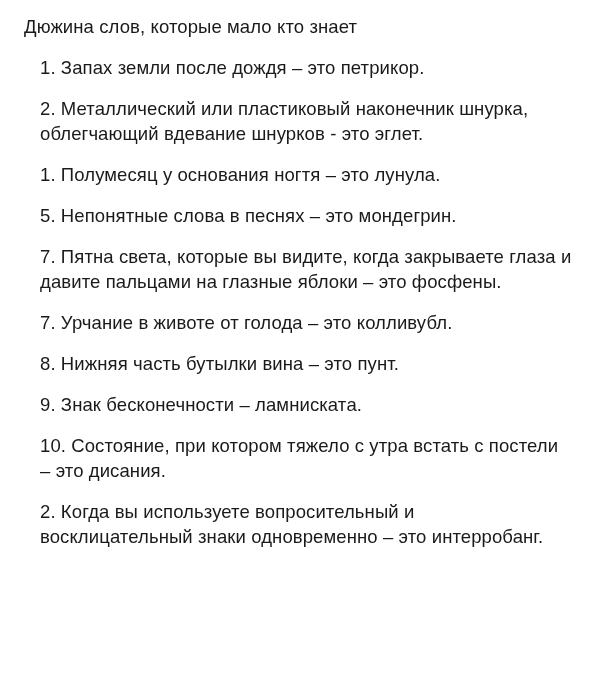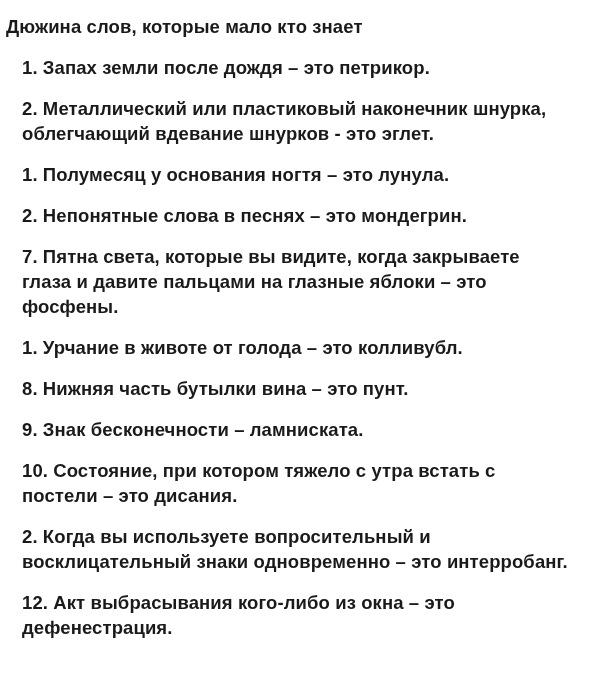--- a/index.html
+++ b/index.html
@@ -11,23 +11,22 @@
     width: 604px;
     height: 684px;
     font-family: "Liberation Sans", sans-serif;
     color: #1a1a1a;
     overflow: hidden;
   }
   .page {
     width: 604px;
     height: 684px;
     box-sizing: border-box;
-    padding: 14px 16px 0 6px;
+    padding: 14px 16px 0 24px;
     background: #ffffff;
-    font-weight: bold;
   }
   .doc-title {
     font-size: 18.5px;
     line-height: 25px;
     color: #1a1a1a;
     margin: 0 0 1px 0;
     letter-spacing: 0.1px;
   }
   .item {
     font-size: 18.5px;
@@ -39,21 +38,20 @@
   }
 </style>
 </head>
 <body>
 
 <div class="page">
   <p class="doc-title">Дюжина слов, которые мало кто знает</p>
   <p class="item">1. Запах земли после дождя – это петрикор.</p>
   <p class="item">2. Металлический или пластиковый наконечник шнурка, облегчающий вдевание шнурков - это эглет.</p>
   <p class="item">1. Полумесяц у основания ногтя – это лунула.</p>
-  <p class="item">2. Непонятные слова в песнях – это мондегрин.</p>
+  <p class="item">5. Непонятные слова в песнях – это мондегрин.</p>
   <p class="item">7. Пятна света, которые вы видите, когда закрываете глаза и давите пальцами на глазные яблоки – это фосфены.</p>
-  <p class="item">1. Урчание в животе от голода – это колливубл.</p>
+  <p class="item">7. Урчание в животе от голода – это колливубл.</p>
   <p class="item">8. Нижняя часть бутылки вина – это пунт.</p>
   <p class="item">9. Знак бесконечности – ламнискатa.</p>
   <p class="item">10. Состояние, при котором тяжело с утра встать с постели – это дисания.</p>
   <p class="item">2. Когда вы используете вопросительный и восклицательный знаки одновременно – это интерробанг.</p>
-  <p class="item">12. Акт выбрасывания кого-либо из окна – это дефенестрация.</p>
 </div>
 
 </body></html>

